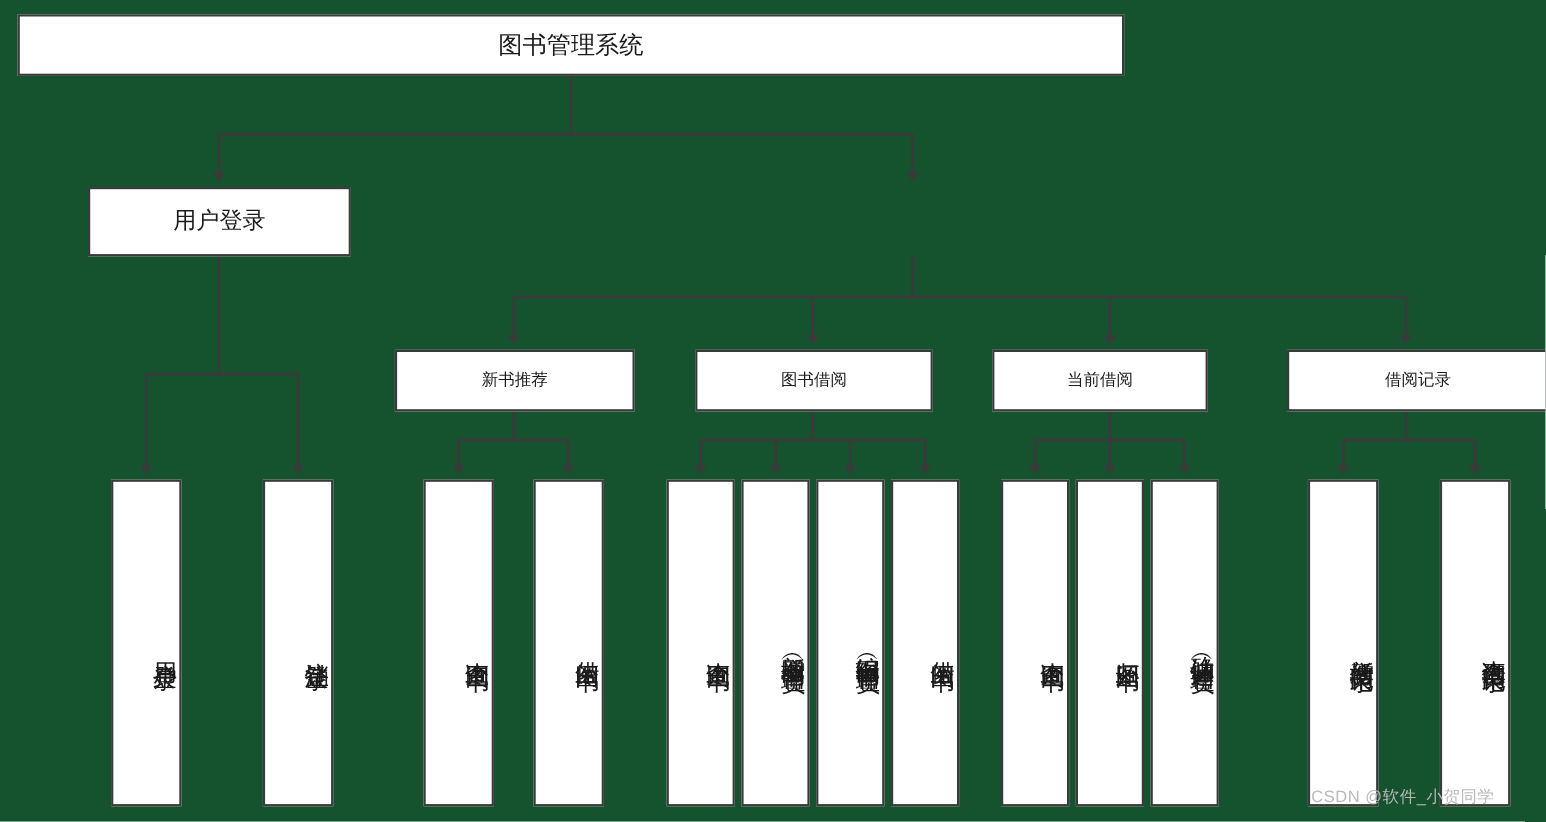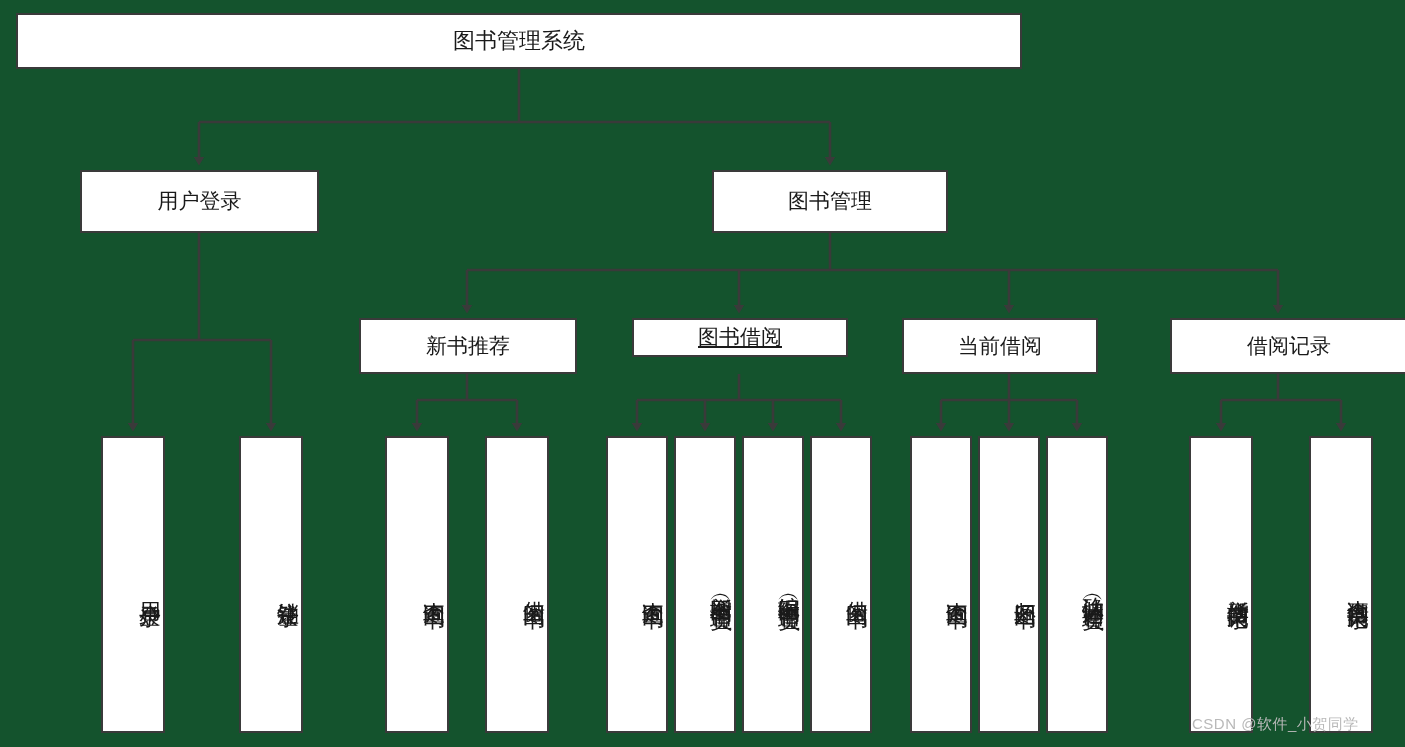--- a/index.html
+++ b/index.html
@@ -36,21 +36,21 @@
     color: #1a1a1a;
     line-height: 1.18;
   }
   .node.horiz {
     font-size: 21px;
   }
   .node.root {
     font-size: 22px;
   }
   .node.l3 {
-    font-size: 21px;
+    font-size: 15px;
   }
   .node.leaf {
     font-size: 22px;
     writing-mode: vertical-rl;
     text-orientation: upright;
     align-items: flex-start;
     justify-content: center;
     padding-top: 6px;
     letter-spacing: 2px;
   }
@@ -116,24 +116,23 @@
       <path d="M1278,374 L1278,400"></path>
       <path d="M1221,400 L1341,400"></path>
       <path d="M1221,400 L1221,424" marker-end="url(#arrow)"></path>
       <path d="M1341,400 L1341,424" marker-end="url(#arrow)"></path>
     </g>
   </svg>
 
   <div class="node root" style="left:16px; top:13px; width:1006px; height:56px;">图书管理系统</div>
 
   <div class="node horiz" style="left:80px; top:170px; width:239px; height:63px;">用户登录</div>
-  <div class="node horiz" style="left:712px; top:170px; width:236px; height:63px;">图书管理</div>
 
   <div class="node l3" style="left:359px; top:318px; width:218px; height:56px;">新书推荐</div>
-  <div class="node l3" style="left:632px; top:318px; width:216px; height:39px;text-decoration:underline;">图书借阅</div>
+  <div class="node l3" style="left:632px; top:318px; width:216px; height:56px;">图书借阅</div>
   <div class="node l3" style="left:902px; top:318px; width:196px; height:56px;">当前借阅</div>
   <div class="node l3" style="left:1170px; top:318px; width:238px; height:56px;">借阅记录</div>
 
   <div class="node leaf" style="left:101px; top:436px; width:64px; height:297px;">
     <span class="leaf-label">用户登录</span>
   </div>
   <div class="node leaf" style="left:239px; top:436px; width:64px; height:297px;">
     <span class="leaf-label">注销登录</span>
   </div>
 

